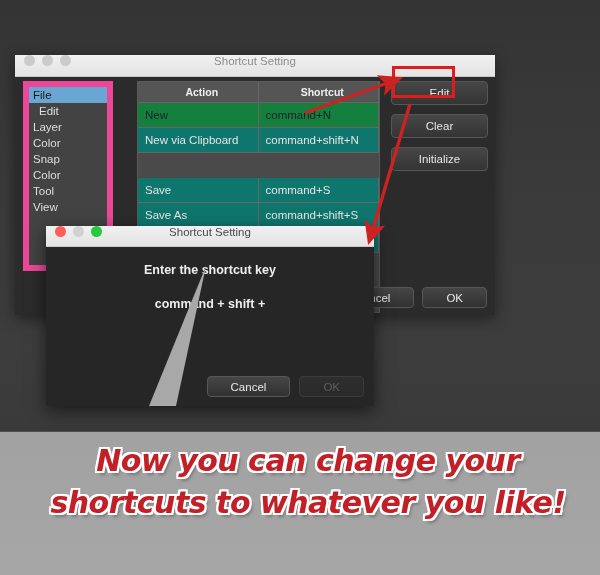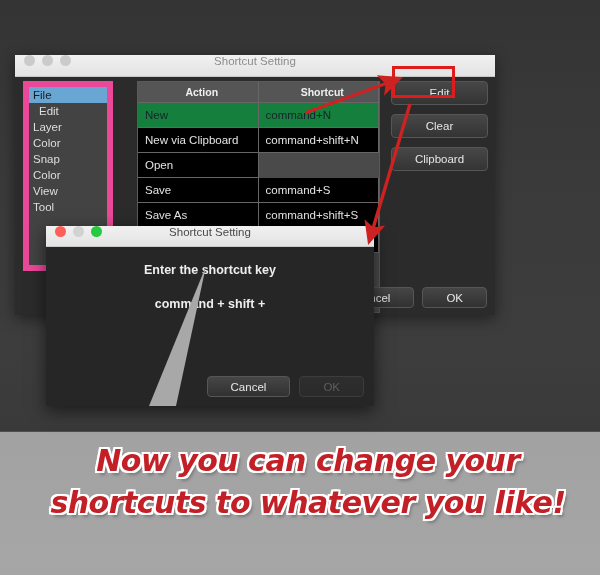--- a/index.html
+++ b/index.html
@@ -72,21 +72,21 @@
   .tbl-row { display: flex; height: 25px; }
   .tbl-row.header { height: 21px; background: #555555; }
   .tbl-cell {
     flex: 0 0 50%;
     height: 100%;
     display: flex; align-items: center;
     padding-left: 7px;
     font-size: 11.5px; color: #e4e4e4;
     border-right: 1px solid #666;
     border-bottom: 1px solid #666;
-    background: #000000;
+    background: #0f766e;
     overflow: hidden; white-space: nowrap;
   }
   .tbl-row.header .tbl-cell {
     background: #555555;
     justify-content: center;
     padding-left: 8px;
     font-weight: bold;
     font-size: 10.5px;
     color: #efefef;
   }
@@ -196,58 +196,57 @@
 
   <div class="mw-body">
 
     <div id="sidebar">
       <div class="side-item selected">File</div>
       <div class="side-item indent">Edit</div>
       <div class="side-item">Layer</div>
       <div class="side-item">Color</div>
       <div class="side-item">Snap</div>
       <div class="side-item">Color</div>
+      <div class="side-item">Tool</div>
       <div class="side-item">View</div>
-      <div class="side-item">Tool</div>
     </div>
 
     <div id="shortcut-table">
       <div class="tbl-row header">
         <div class="tbl-cell">Action</div>
         <div class="tbl-cell">Shortcut</div>
       </div>
       <div class="tbl-row selected">
         <div class="tbl-cell">New</div>
         <div class="tbl-cell">command+N</div>
       </div>
       <div class="tbl-row">
         <div class="tbl-cell">New via Clipboard</div>
         <div class="tbl-cell">command+shift+N</div>
       </div>
       <div class="tbl-row">
-        <div class="tbl-cell">Open</div>
       </div>
       <div class="tbl-row">
         <div class="tbl-cell">Save</div>
         <div class="tbl-cell">command+S</div>
       </div>
       <div class="tbl-row">
         <div class="tbl-cell">Save As</div>
         <div class="tbl-cell">command+shift+S</div>
       </div>
       <div class="tbl-row">
         <div class="tbl-cell">Print</div>
         <div class="tbl-cell">command+P</div>
       </div>
     </div>
 
     <div id="action-buttons">
       <button class="btn">Edit</button>
       <button class="btn">Clear</button>
-      <button class="btn">Clipboard</button>
+      <button class="btn">Initialize</button>
     </div>
 
     <div id="mw-footer">
       <button class="btn-sm">Cancel</button>
       <button class="btn-sm">OK</button>
     </div>
 
   </div>
 </div>
 

